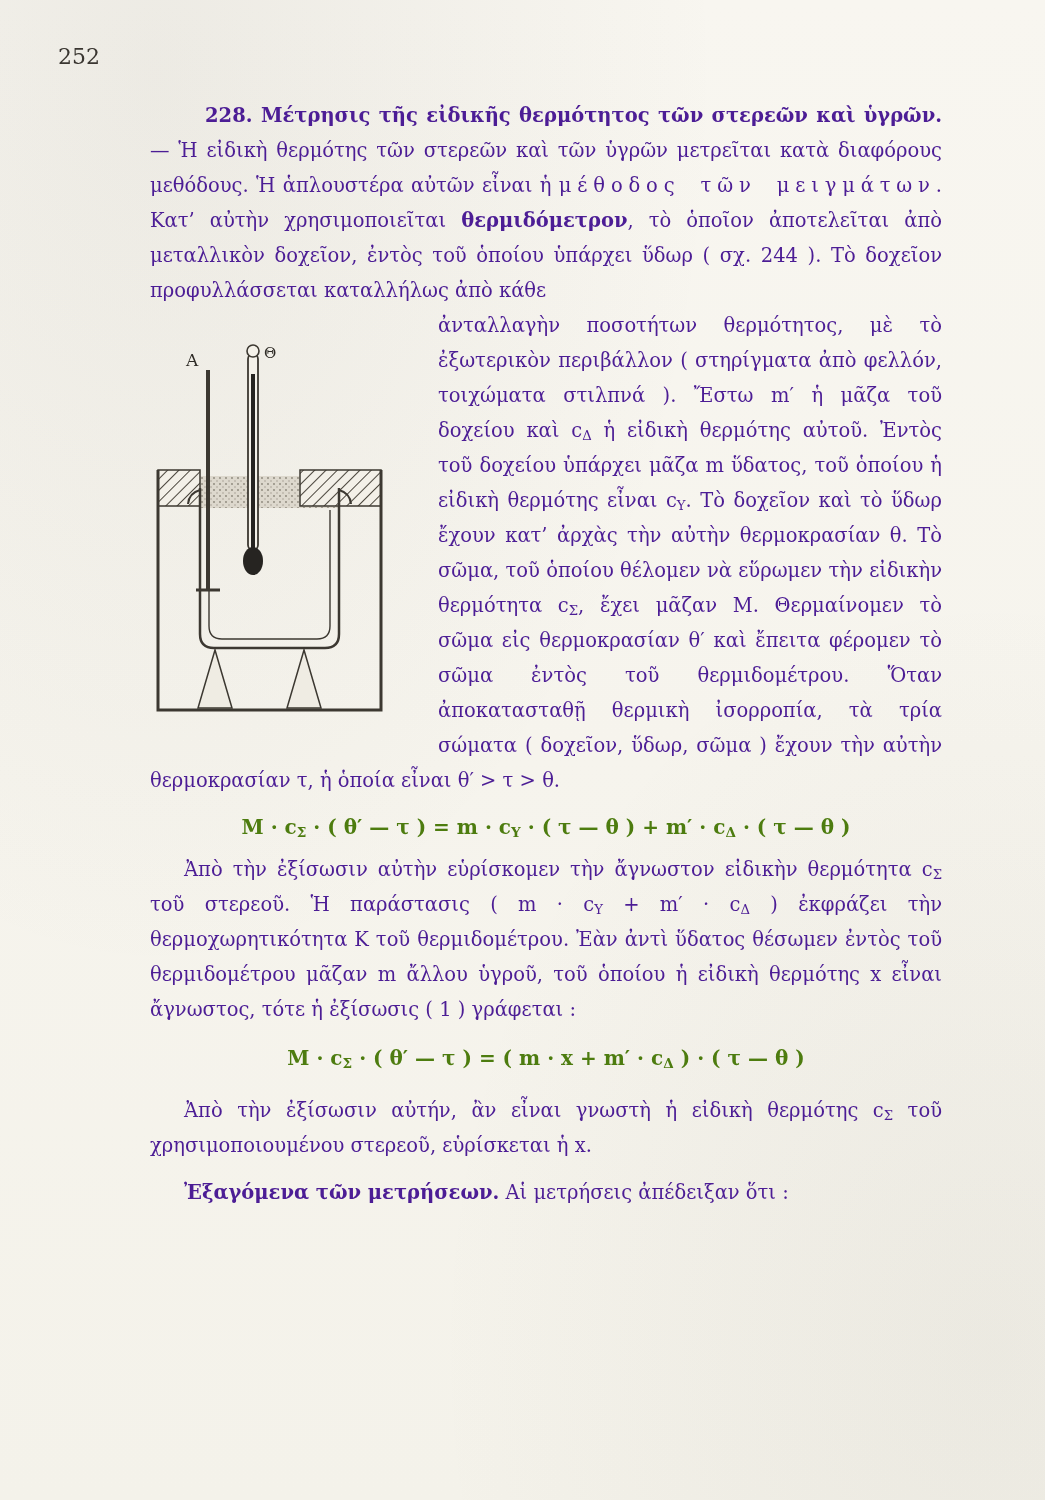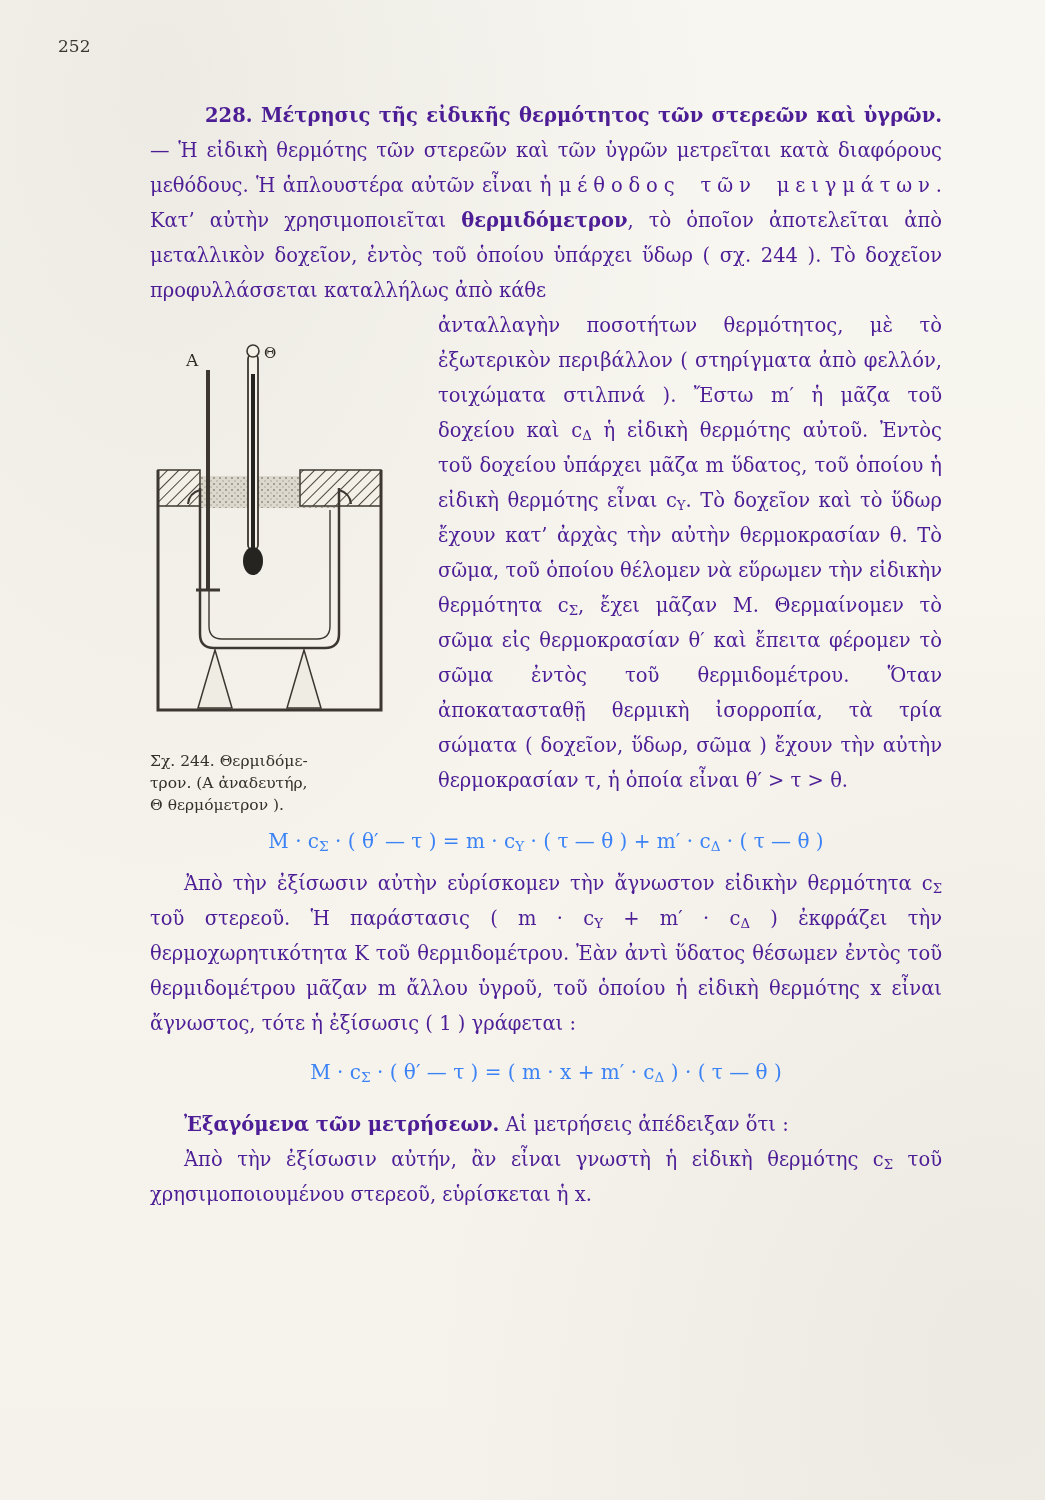--- a/index.html
+++ b/index.html
@@ -10,22 +10,22 @@
     background:
       radial-gradient(ellipse at 15% 5%, rgba(90,85,70,0.07), transparent 45%),
       radial-gradient(ellipse at 95% 90%, rgba(90,85,70,0.06), transparent 40%),
       linear-gradient(#f8f6f0, #f4f2ea);
     font-family: "DejaVu Serif", "Liberation Serif", serif;
     color: #2e2b26;
   }
   .page-number {
     position: absolute;
     left: 58px;
-    top: 36px;
-    font-size: 17px;
+    top: 44px;
+    font-size: 22px;
     color: #3a3631;
   }
   .content {
     position: absolute;
     left: 150px;
     top: 98px;
     width: 792px;
   }
   p.body-text {
     font-size: 19.5px;
@@ -50,21 +50,22 @@
     line-height: 22px;
     color: #34312c;
   }
   .equation {
     position: relative;
     clear: left;
     text-align: center;
     font-size: 20px;
     line-height: 38px;
     margin: 10px 0 6px;
-    color: #3b82f6;
+    color: #4d7c0f;
+    font-weight: bold;
   }
   .equation.last { margin-bottom: 16px; }
   .eq-number { position: absolute; right: 6px; top: 0; }
   .gap-top { margin-top: 12px; }
 </style>
 </head>
 <body>
 
 <div class="page">
 
@@ -124,40 +125,35 @@
             <rect x="96" y="16" width="10" height="196" rx="5" fill="#f4f1e9" stroke="#3c3831" stroke-width="1.8"></rect>
             <rect x="99" y="36" width="4" height="176" fill="#262421"></rect>
             <ellipse cx="101" cy="223" rx="10" ry="14" fill="#262421"></ellipse>
             <circle cx="101" cy="13" r="6" fill="#f4f1e9" stroke="#3c3831" stroke-width="1.6"></circle>
           </g>
 
           <text x="34" y="28" font-size="17" fill="#2e2b26">A</text>
           <text x="112" y="20" font-size="15" fill="#2e2b26">Θ</text>
         </svg>
 
-        <figcaption class="fig-caption">
-          <div>Σχ. 244. Θερμιδόμε-</div>
-          <div>τρον. (Α ἀναδευτήρ,</div>
-          <div>Θ θερμόμετρον ).</div>
-        </figcaption>
       </figure>
 
       <p class="body-text"><span>ἀνταλλαγὴν ποσοτήτων θερμότητος, μὲ τὸ ἐξωτερικὸν περιβάλλον ( στηρίγματα ἀπὸ φελλόν, τοιχώματα στιλπνά ). Ἔστω m′ ἡ μᾶζα τοῦ δοχείου καὶ c</span><sub>Δ</sub><span> ἡ εἰδικὴ θερμότης αὐτοῦ. Ἐντὸς τοῦ δοχείου ὑπάρχει μᾶζα m ὕδατος, τοῦ ὁποίου ἡ εἰδικὴ θερμότης εἶναι c</span><sub>Y</sub><span>. Τὸ δοχεῖον καὶ τὸ ὕδωρ ἔχουν κατ’ ἀρχὰς τὴν αὐτὴν θερμοκρασίαν θ. Τὸ σῶμα, τοῦ ὁποίου θέλομεν νὰ εὕρωμεν τὴν εἰδικὴν θερμότητα c</span><sub>Σ</sub><span>, ἔχει μᾶζαν Μ. Θερμαίνομεν τὸ σῶμα εἰς θερμοκρασίαν θ′ καὶ ἔπειτα φέρομεν τὸ σῶμα ἐντὸς τοῦ θερμιδομέτρου. Ὅταν ἀποκατασταθῇ θερμικὴ ἰσορροπία, τὰ τρία σώματα ( δοχεῖον, ὕδωρ, σῶμα ) ἔχουν τὴν αὐτὴν θερμοκρασίαν τ, ἡ ὁποία εἶναι θ′ &gt; τ &gt; θ.</span></p>
 
 
       <div class="equation">
         <span><span>M · c</span><sub>Σ</sub><span> · ( θ′ — τ ) = m · c</span><sub>Y</sub><span> · ( τ — θ ) + m′ · c</span><sub>Δ</sub><span> · ( τ — θ )</span></span>
       </div>
 
 
       <p class="body-text indent"><span>Ἀπὸ τὴν ἐξίσωσιν αὐτὴν εὑρίσκομεν τὴν ἄγνωστον εἰδικὴν θερμότητα c</span><sub>Σ</sub><span> τοῦ στερεοῦ. Ἡ παράστασις ( m · c</span><sub>Y</sub><span> + m′ · c</span><sub>Δ</sub><span> ) ἐκφράζει τὴν θερμοχωρητικότητα Κ τοῦ θερμιδομέτρου. Ἐὰν ἀντὶ ὕδατος θέσωμεν ἐντὸς τοῦ θερμιδομέτρου μᾶζαν m ἄλλου ὑγροῦ, τοῦ ὁποίου ἡ εἰδικὴ θερμότης x εἶναι ἄγνωστος, τότε ἡ ἐξίσωσις ( 1 ) γράφεται :</span></p>
 
       <div class="equation last gap-top">
         <span><span>M · c</span><sub>Σ</sub><span> · ( θ′ — τ ) = ( m · x + m′ · c</span><sub>Δ</sub><span> ) · ( τ — θ )</span></span>
       </div>
 
+      <p class="body-text indent"><span>Ἀπὸ τὴν ἐξίσωσιν αὐτήν, ἂν εἶναι γνωστὴ ἡ εἰδικὴ θερμότης c</span><sub>Σ</sub><span> τοῦ χρησιμοποιουμένου στερεοῦ, εὑρίσκεται ἡ x.</span></p>
+
       <p class="body-text indent gap-top"><span class="b">Ἐξαγόμενα τῶν μετρήσεων.</span><span> Αἱ μετρήσεις ἀπέδειξαν ὅτι :</span></p>
-
-      <p class="body-text indent"><span>Ἀπὸ τὴν ἐξίσωσιν αὐτήν, ἂν εἶναι γνωστὴ ἡ εἰδικὴ θερμότης c</span><sub>Σ</sub><span> τοῦ χρησιμοποιουμένου στερεοῦ, εὑρίσκεται ἡ x.</span></p>
 
     </div>
   </div>
 </div>
 
 </body></html>

